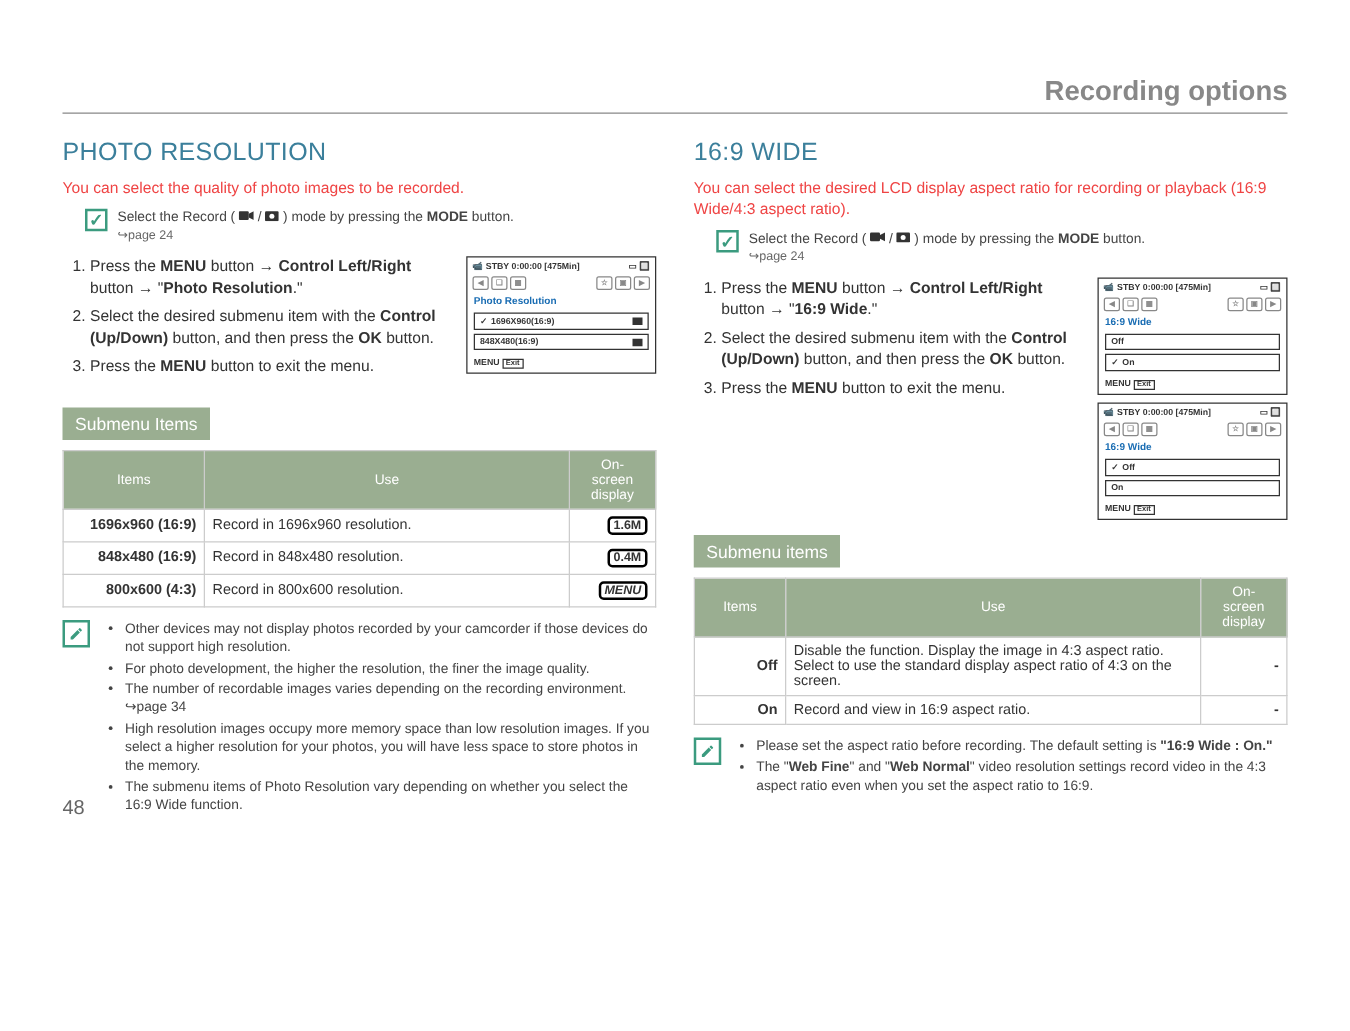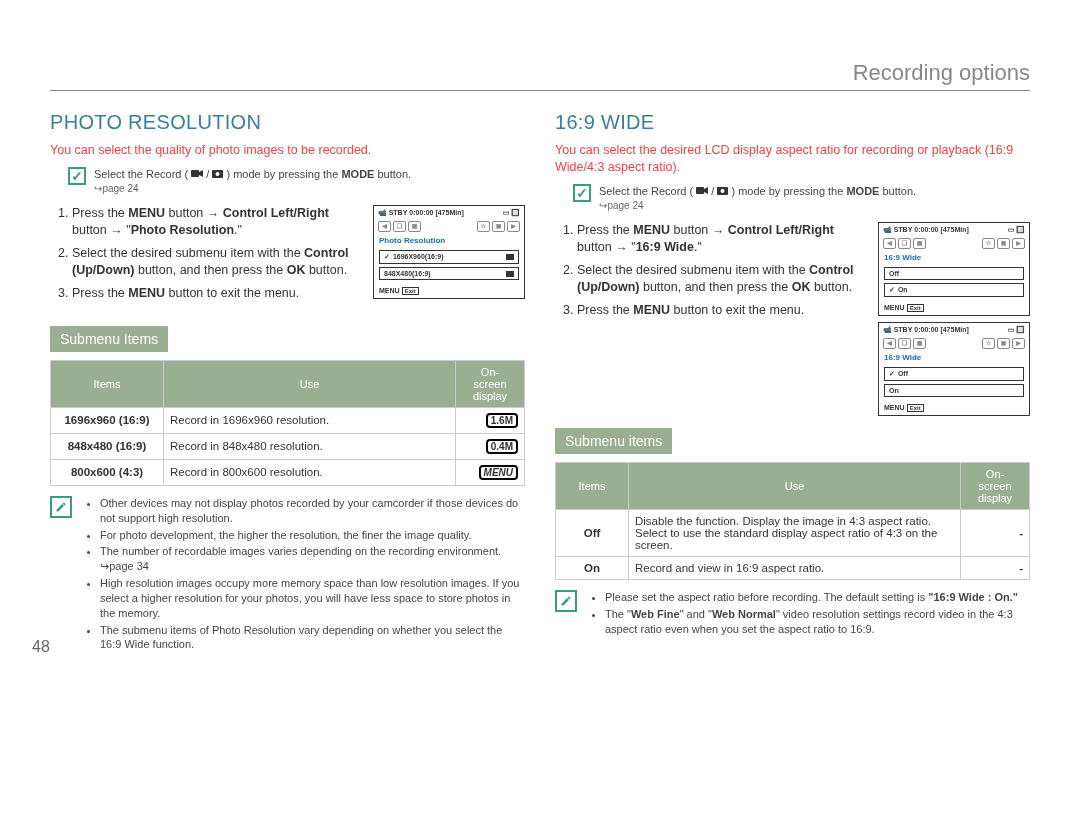--- a/index.html
+++ b/index.html
@@ -12,21 +12,21 @@
     background:#fff;
   }
   .page{
     padding:60px 50px 20px 50px;
     position:relative;
   }
   .header-title{
     text-align:right;
     font-size:22px;
     color:#888;
-    font-weight:400;
+    font-weight:700;
     margin-bottom:4px;
   }
   .header-rule{
     border:none;
     border-top:1px solid #888;
     margin:0 0 20px 0;
   }
   .cols{
     display:flex;
     gap:30px;
@@ -158,21 +158,21 @@
     padding:5px 16px;
     border:1px solid #ccc;
     text-align:center;
   }
   table.sub td{
     border:1px solid #ccc;
     padding:5px 6px;
     font-size:11.5px;
     color:#333;
   }
-  table.sub td.c1{font-weight:bold;text-align:center;width:100px}
+  table.sub td.c1{font-weight:bold;text-align:right;width:100px}
   table.sub td.ic{text-align:right;width:56px;font-weight:bold}
   table.sub td.ic .box{border:2px solid #000;border-radius:4px;padding:0 3px;font-size:10px;display:inline-block}
   ul.bullets{
     list-style:disc;
     margin:0 0 0 18px;
     padding:0;
   }
   ul.bullets li{
     font-size:11px;
     color:#444;
@@ -188,21 +188,21 @@
   .pencil-icon{
     width:22px;height:22px;
     border:2px solid #3b9b7f;
     box-sizing:border-box;
     display:flex;align-items:center;justify-content:center;
     flex:0 0 auto;
   }
   .pencil-icon svg{width:12px;height:12px}
   .page-num{
     position:absolute;
-    left:32px;
+    left:50px;
     bottom:18px;
     font-size:16px;
     color:#666;
   }
   .screens-side{display:flex;flex-direction:column;align-items:flex-end}
 </style>
 </head>
 <body>
 
 <div class="page">

